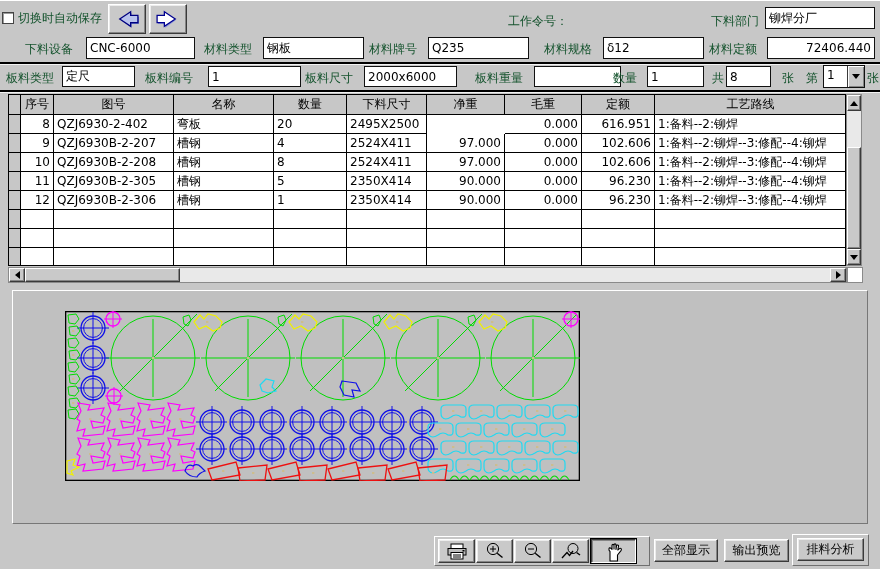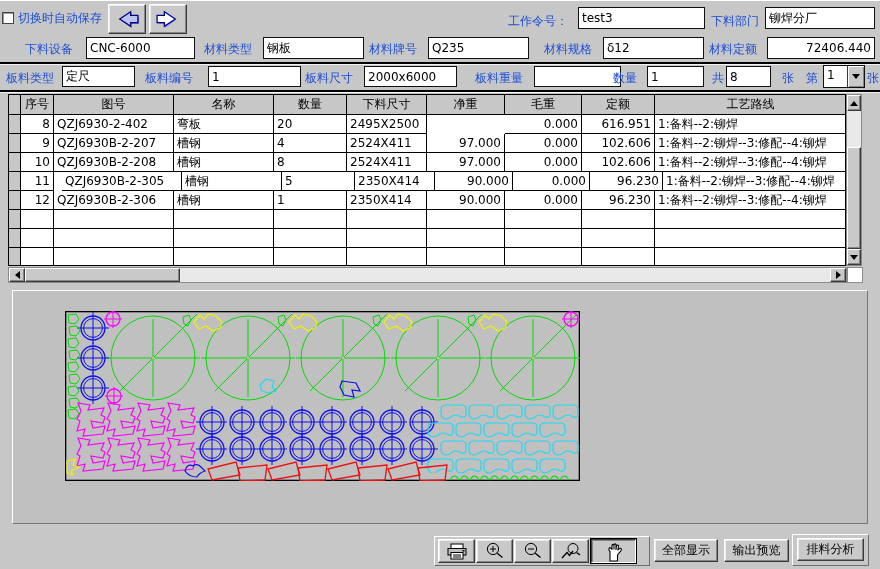--- a/index.html
+++ b/index.html
@@ -1,20 +1,20 @@
 <!DOCTYPE html>
 <html><head>
 <meta charset="utf-8">
 <style>
   * { margin:0; padding:0; box-sizing:border-box; }
   html,body { width:880px; height:569px; }
   body { font-family:"DejaVu Sans","Liberation Sans",sans-serif; background:#c7c7c7; }
   #win { position:relative; width:880px; height:569px; background:#c7c7c7; overflow:hidden; border-top:1px solid #fff; }
   .abs { position:absolute; }
-  .lbl { position:absolute; font-size:12px; color:#1d4ed8; white-space:nowrap; line-height:14px; }
+  .lbl { position:absolute; font-size:12px; color:#14532d; white-space:nowrap; line-height:14px; }
   .inp { position:absolute; background:#fff; border:1px solid #111; font-size:12px; color:#000; padding:0 3px; font-family:"DejaVu Sans","Liberation Sans",sans-serif; outline:none; }
   .inp.right { text-align:right; }
   .btn3d { position:absolute; background:#c9c9c9;
      border-top:1px solid #fff; border-left:1px solid #fff;
      border-bottom:1px solid #3a3a3a; border-right:1px solid #3a3a3a;
      box-shadow: inset -1px -1px 0 #858585, inset 1px 1px 0 #ececec;
      display:flex; align-items:center; justify-content:center;
      font-size:12px; color:#000; cursor:default; }
   .btn3d.pressed { border-color:#3a3a3a #fff #fff #3a3a3a;
      box-shadow: inset 1px 1px 0 #858585; outline:1px solid #000; }
@@ -83,21 +83,20 @@
     <span>
       <svg class="icon-svg" width="28" height="20" viewBox="0 0 30 22">
         <polygon points="12,4.5 23.5,12.5 12,20.5 12,16.5 4,16.5 4,8.5 12,8.5" fill="#8892d8"></polygon>
         <polygon points="11,3 23,11 11,19 11,15 3,15 3,7 11,7" fill="#ffffff" stroke="#000090" stroke-width="1.4"></polygon>
       </svg>
     </span>
   </div>
 
 
   <div class="lbl" style="left:508px;top:13px;">工作令号：</div>
-  <input class="inp" style="left: 578px; top: 6px; width: 127px; height: 22px;" value="test3">
   <div class="lbl" style="left:711px;top:13px;">下料部门</div>
   <input class="inp" style="left: 765px; top: 6px; width: 110px; height: 22px;" value="铆焊分厂">
 
   <div class="lbl" style="left:25px;top:41px;">下料设备</div>
   <input class="inp" style="left: 86px; top: 36px; width: 109px; height: 22px;" value="CNC-6000">
   <div class="lbl" style="left:204px;top:41px;">材料类型</div>
   <input class="inp" style="left: 263px; top: 36px; width: 101px; height: 22px;" value="钢板">
   <div class="lbl" style="left:369px;top:41px;">材料牌号</div>
   <input class="inp" style="left: 428px; top: 36px; width: 101px; height: 22px;" value="Q235">
   <div class="lbl" style="left:544px;top:41px;">材料规格</div>
@@ -178,21 +177,21 @@
         <div class="g-cell" style="width: 73px; flex: 0 0 73px;">8</div>
         <div class="g-cell" style="width: 80px; flex: 0 0 80px;">2524X411</div>
         <div class="g-cell num" style="width: 78px; flex: 0 0 78px;">97.000</div>
         <div class="g-cell num" style="width: 77px; flex: 0 0 77px;">0.000</div>
         <div class="g-cell num" style="width: 73px; flex: 0 0 73px;">102.606</div>
         <div class="g-cell" style="width: 192px; flex: 0 0 192px;">1:备料--2:铆焊--3:修配--4:铆焊</div>
       </div>
       <div class="g-row">
         <div class="g-cell sel" style="width: 12px; flex: 0 0 12px;"></div>
         <div class="g-cell num" style="width: 33px; flex: 0 0 33px;">11</div>
-        <div class="g-cell" style="width: 120px; flex: 0 0 120px; margin-left: 8px;">QZJ6930B-2-305</div>
+        <div class="g-cell" style="width: 120px; flex: 0 0 120px;">QZJ6930B-2-305</div>
         <div class="g-cell" style="width: 100px; flex: 0 0 100px;">槽钢</div>
         <div class="g-cell" style="width: 73px; flex: 0 0 73px;">5</div>
         <div class="g-cell" style="width: 80px; flex: 0 0 80px;">2350X414</div>
         <div class="g-cell num" style="width: 78px; flex: 0 0 78px;">90.000</div>
         <div class="g-cell num" style="width: 77px; flex: 0 0 77px;">0.000</div>
         <div class="g-cell num" style="width: 73px; flex: 0 0 73px;">96.230</div>
         <div class="g-cell" style="width: 192px; flex: 0 0 192px;">1:备料--2:铆焊--3:修配--4:铆焊</div>
       </div>
       <div class="g-row">
         <div class="g-cell sel" style="width: 12px; flex: 0 0 12px;"></div>

